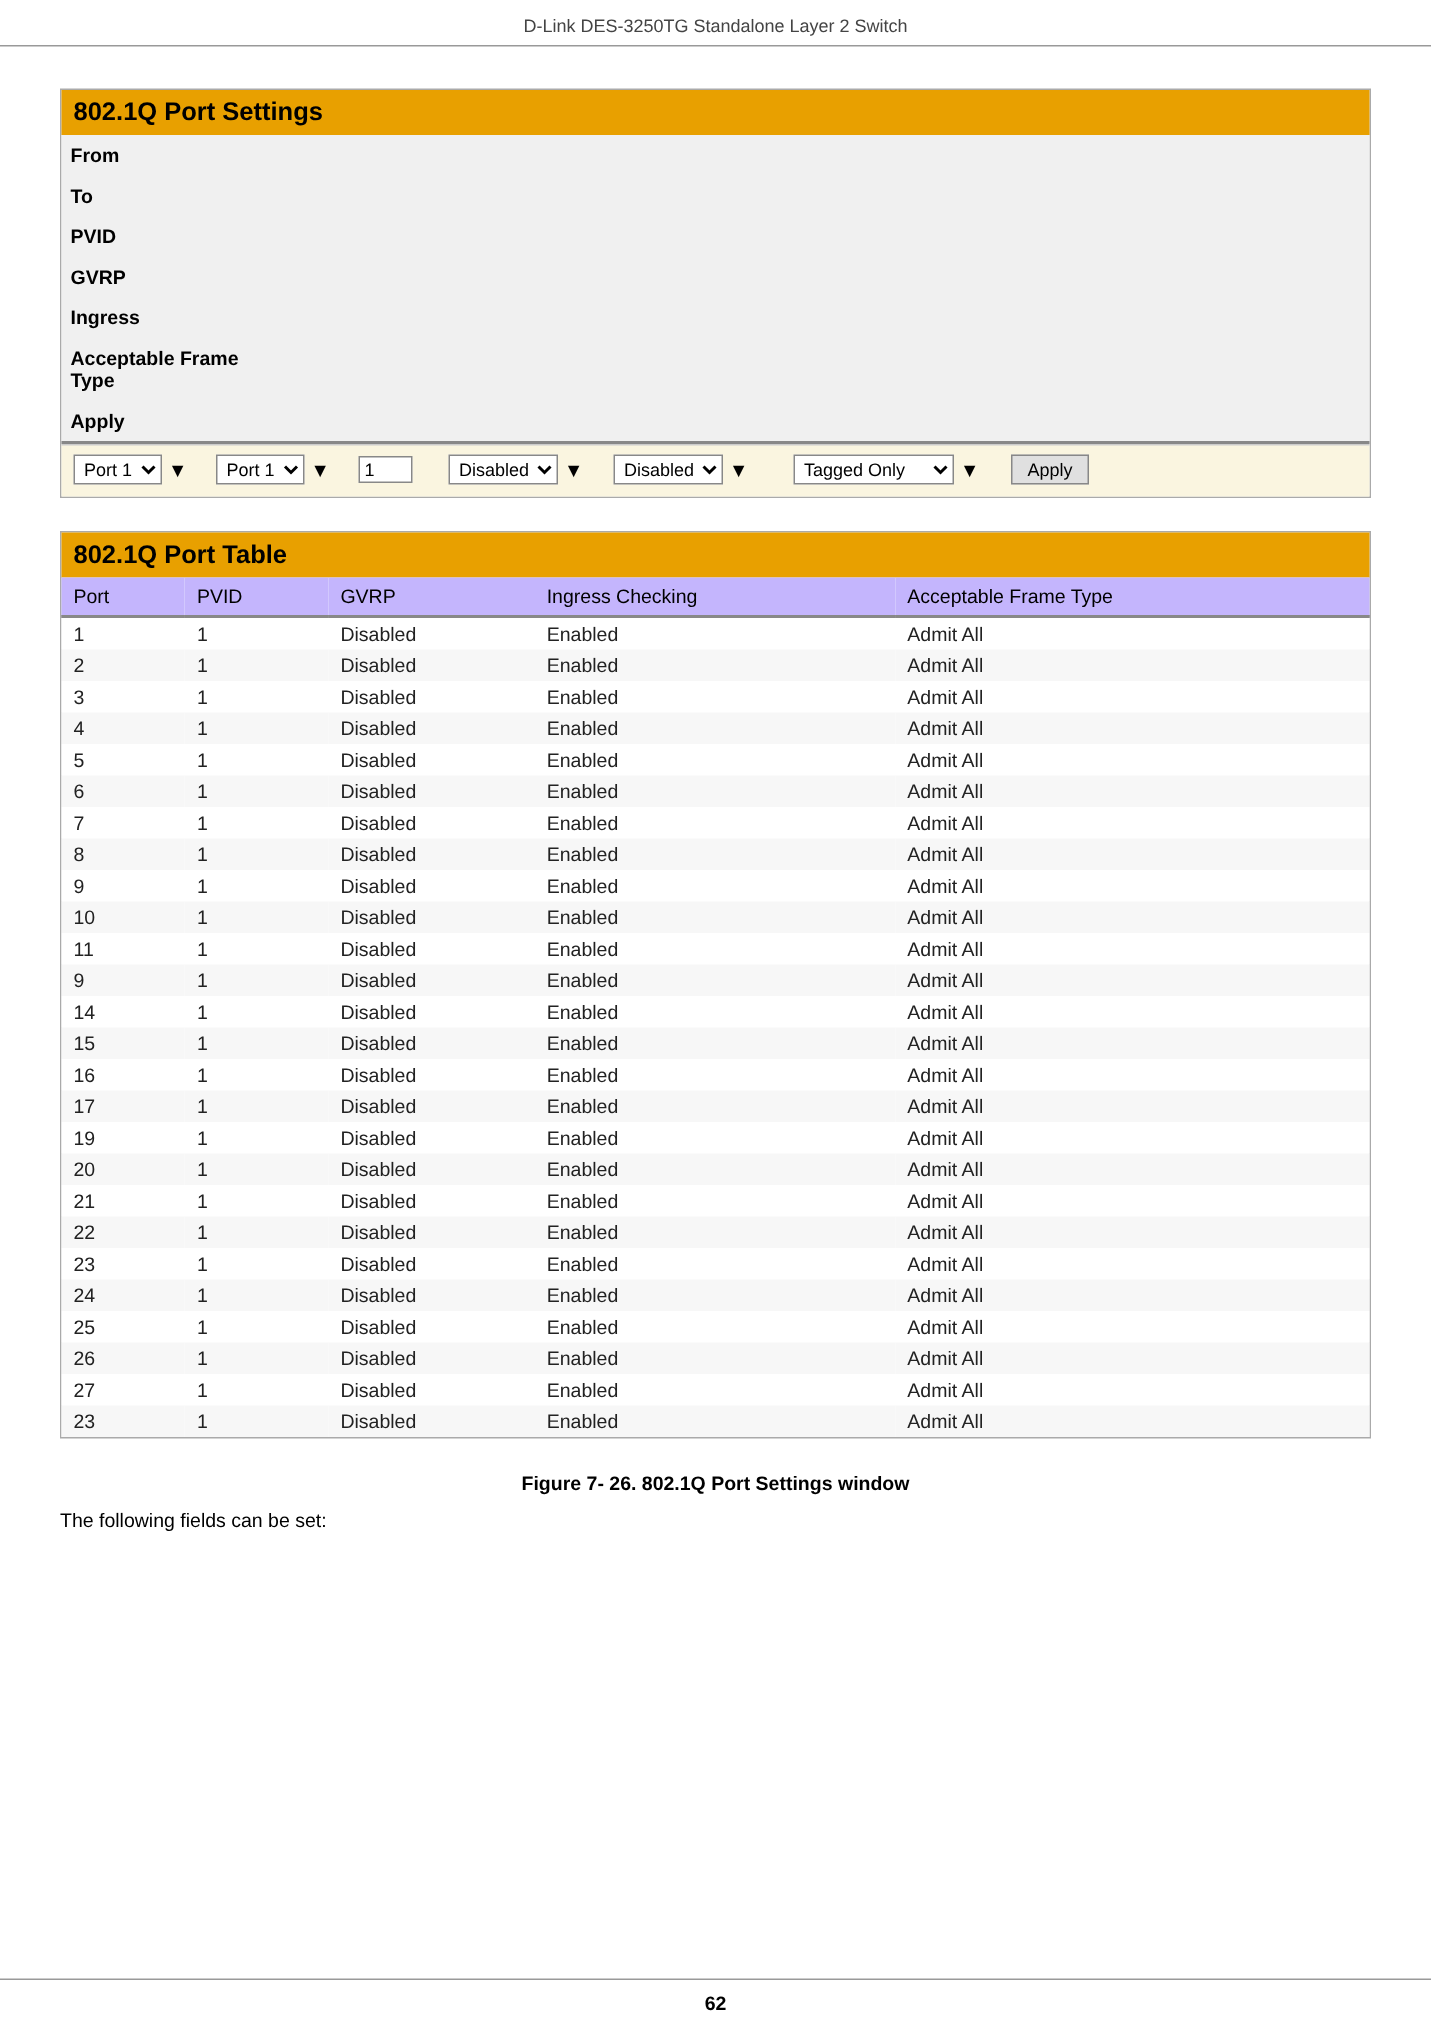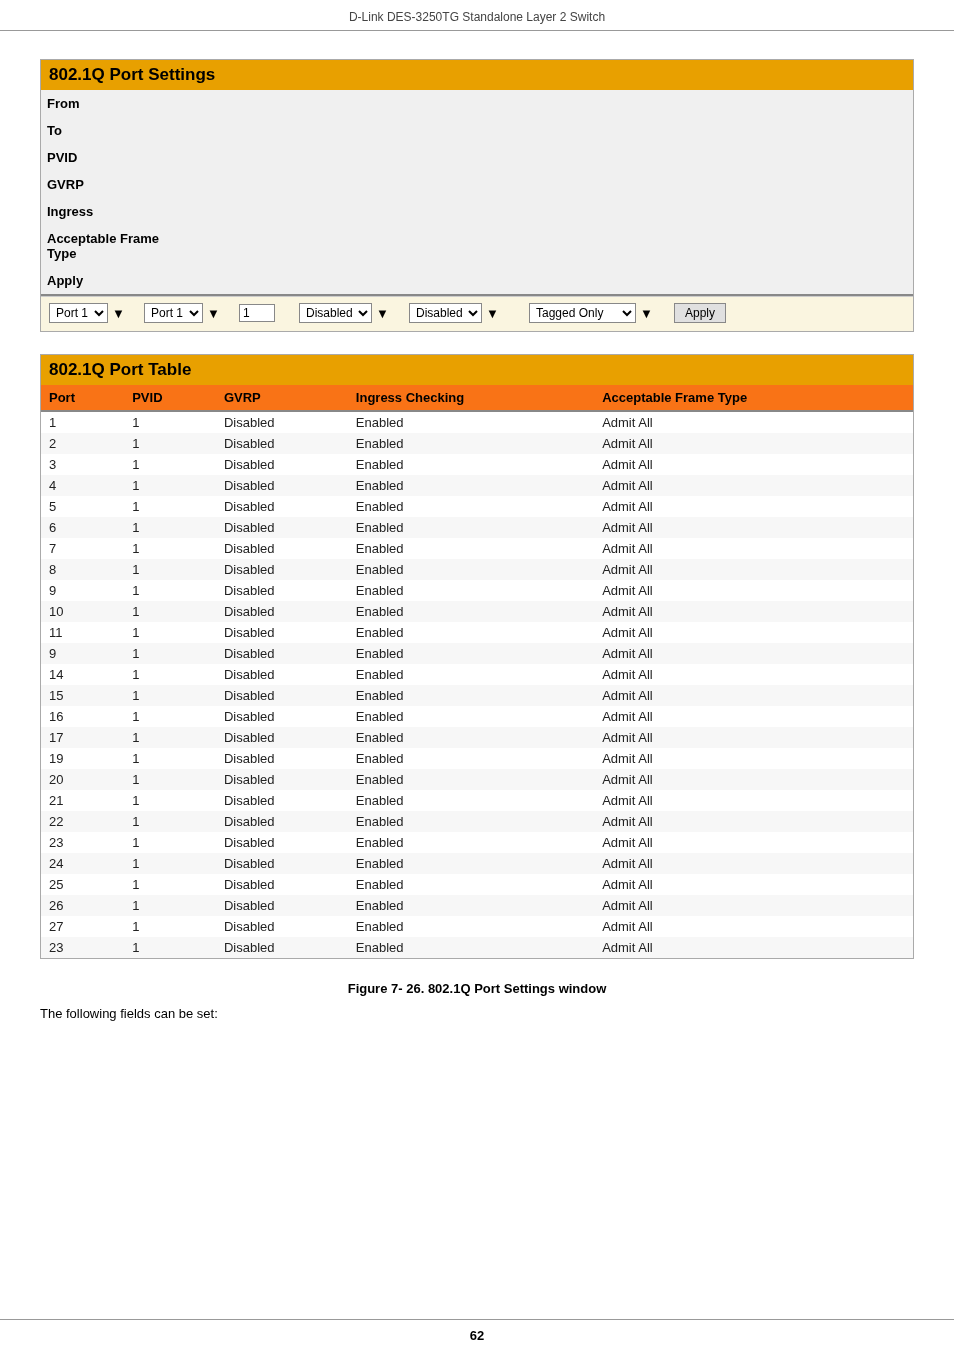--- a/index.html
+++ b/index.html
@@ -80,25 +80,25 @@
       background: #e0e0e0;
       border: 1px solid #888;
       cursor: pointer;
     }
     
     .port-table {
       width: 100%;
       border-collapse: collapse;
     }
     .port-table th {
-      font-weight: bold;
+      font-weight: normal;
       text-align: left;
       padding: 5px 8px;
       border-bottom: 2px solid #888;
-      background: #f97316;
+      background: #c4b5fd;
       font-size: 13px;
     }
     .port-table td {
       padding: 3px 8px;
       font-size: 13px;
       color: #222;
     }
     .port-table tr:nth-child(even) td {
       background: #f7f7f7;
     }

